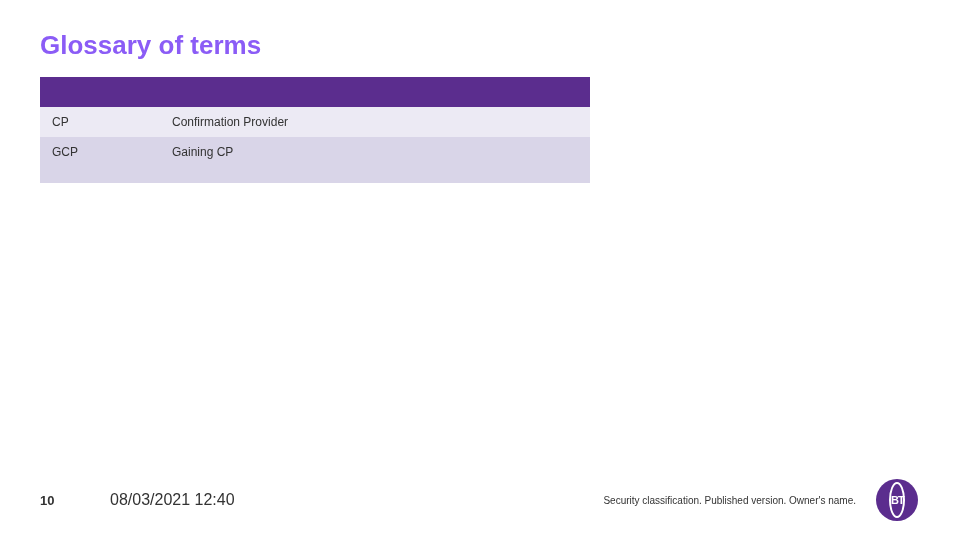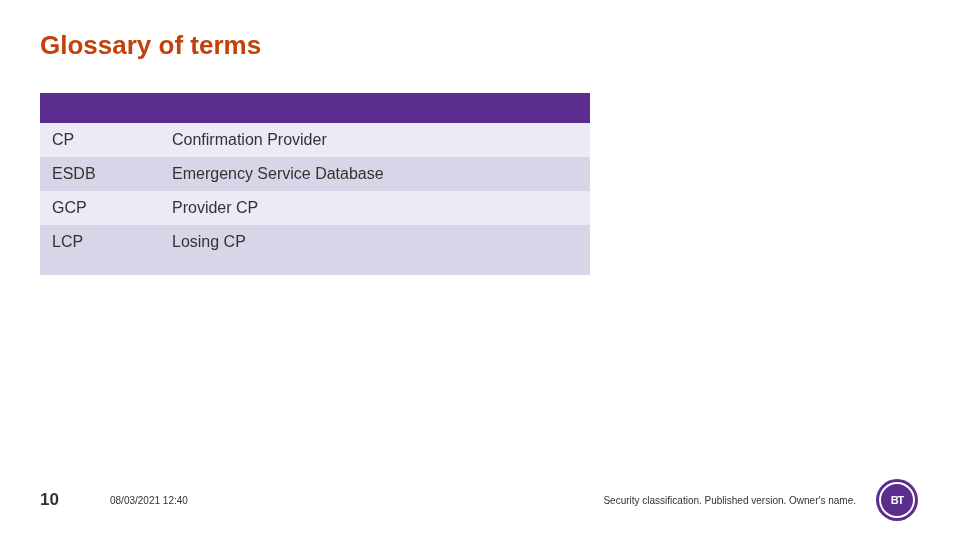--- a/index.html
+++ b/index.html
@@ -19,22 +19,22 @@
       overflow: hidden;
     }
 
     .page-content {
       padding: 30px 40px 20px 40px;
     }
 
     .page-title {
       font-size: 26px;
       font-weight: bold;
-      color: #c2410c;
-      margin-bottom: 32px;
+      color: #8b5cf6;
+      margin-bottom: 16px;
     }
 
     .glossary-table {
       width: 550px;
       border-collapse: collapse;
     }
 
     .glossary-table tr:nth-child(odd) {
       background-color: #d9d5e8;
     }
@@ -46,21 +46,21 @@
     .glossary-table tr.header-row {
       background-color: #5b2d8e;
     }
 
     .glossary-table tr.empty-row {
       background-color: #d9d5e8;
     }
 
     .glossary-table td {
       padding: 8px 12px;
-      font-size: 16px;
+      font-size: 12px;
       color: #333;
     }
 
     .glossary-table td:first-child {
       width: 120px;
       font-weight: normal;
     }
 
     .glossary-table td:last-child {
       width: 430px;
@@ -75,28 +75,28 @@
       position: absolute;
       bottom: 18px;
       left: 0;
       right: 0;
       display: flex;
       align-items: center;
       padding: 0 40px;
     }
 
     .footer-page-number {
-      font-size: 17px;
+      font-size: 13px;
       font-weight: bold;
       color: #333;
       min-width: 30px;
     }
 
     .footer-date {
-      font-size: 10px;
+      font-size: 16px;
       color: #333;
       margin-left: 40px;
     }
 
     .footer-security {
       font-size: 10px;
       color: #333;
       margin-left: auto;
       margin-right: 20px;
     }
@@ -109,27 +109,27 @@
       display: flex;
       align-items: center;
       justify-content: center;
       color: white;
       font-size: 10px;
       font-weight: bold;
       flex-shrink: 0;
     }
 
     .bt-logo-inner {
-      width: 36px;
+      width: 16px;
       height: 36px;
       border-radius: 50%;
       border: 2px solid white;
       display: flex;
       align-items: center;
-      justify-content: center;
+      justify-content: flex-start;
       font-size: 11px;
       font-weight: bold;
       letter-spacing: -1px;
     }
   </style>
 </head>
 <body>
 
 <div class="page-content">
   <h1 class="page-title">Glossary of terms</h1>
@@ -139,30 +139,22 @@
       <tr class="header-row">
         <td></td>
         <td></td>
       </tr>
 
     <tr>
           <td>CP</td>
           <td>Confirmation Provider</td>
         </tr>
         <tr>
-          <td>ESDB</td>
-          <td>Emergency Service Database</td>
-        </tr>
-        <tr>
           <td>GCP</td>
-          <td>Provider CP</td>
-        </tr>
-        <tr>
-          <td>LCP</td>
-          <td>Losing CP</td>
+          <td>Gaining CP</td>
         </tr>
         <tr class="empty-row">
           <td></td>
           <td></td>
         </tr>
       </tbody>
   </table>
 </div>
 
 <div class="footer">

